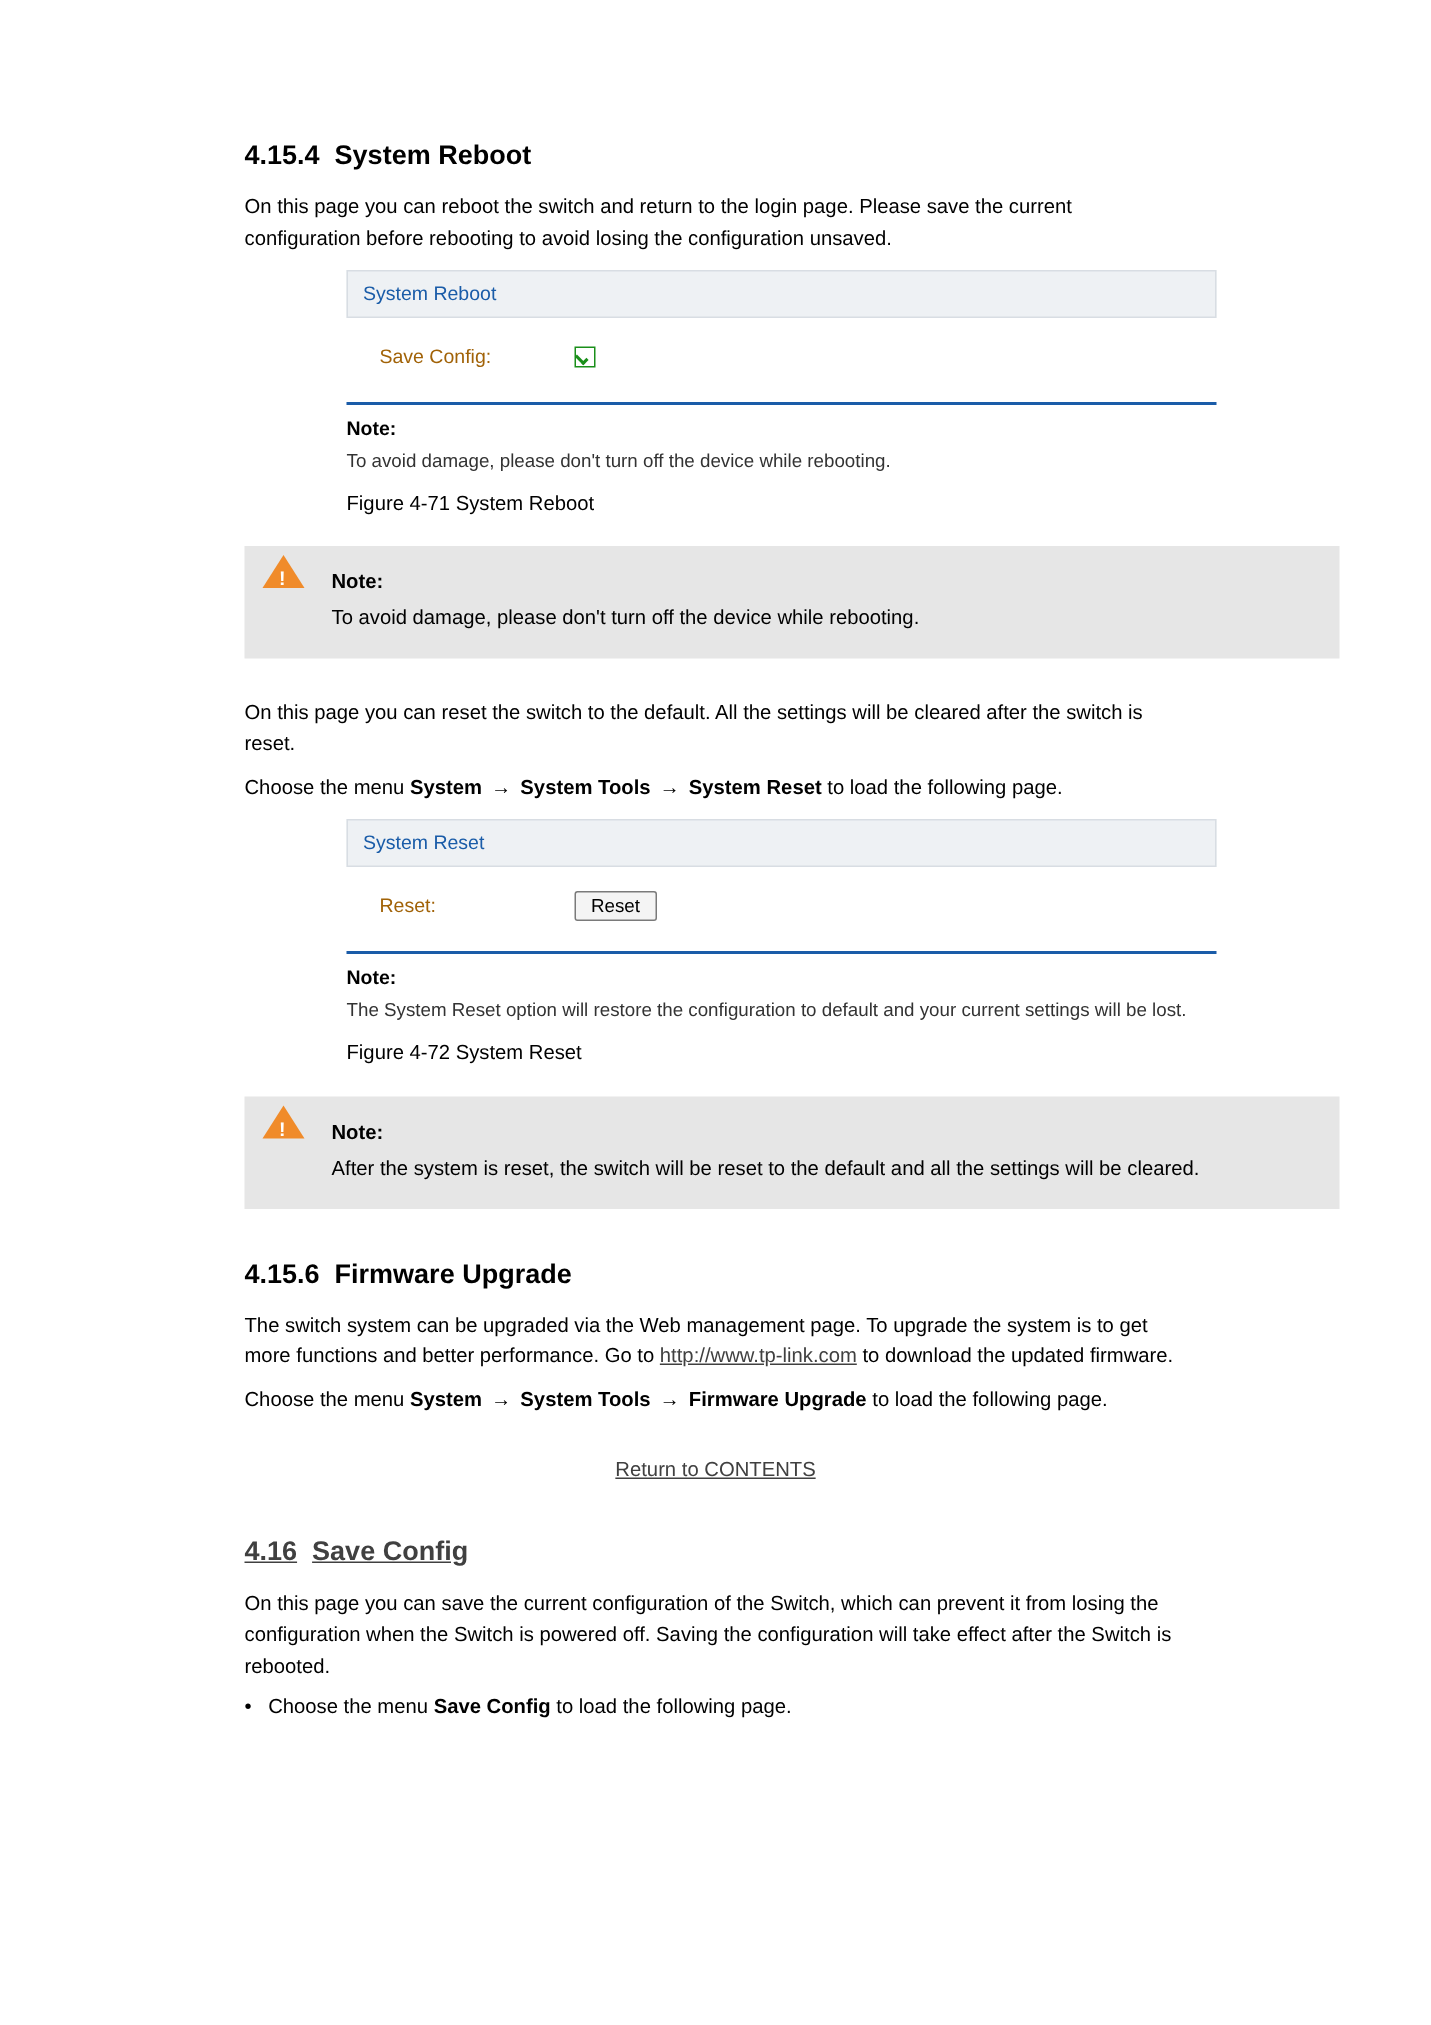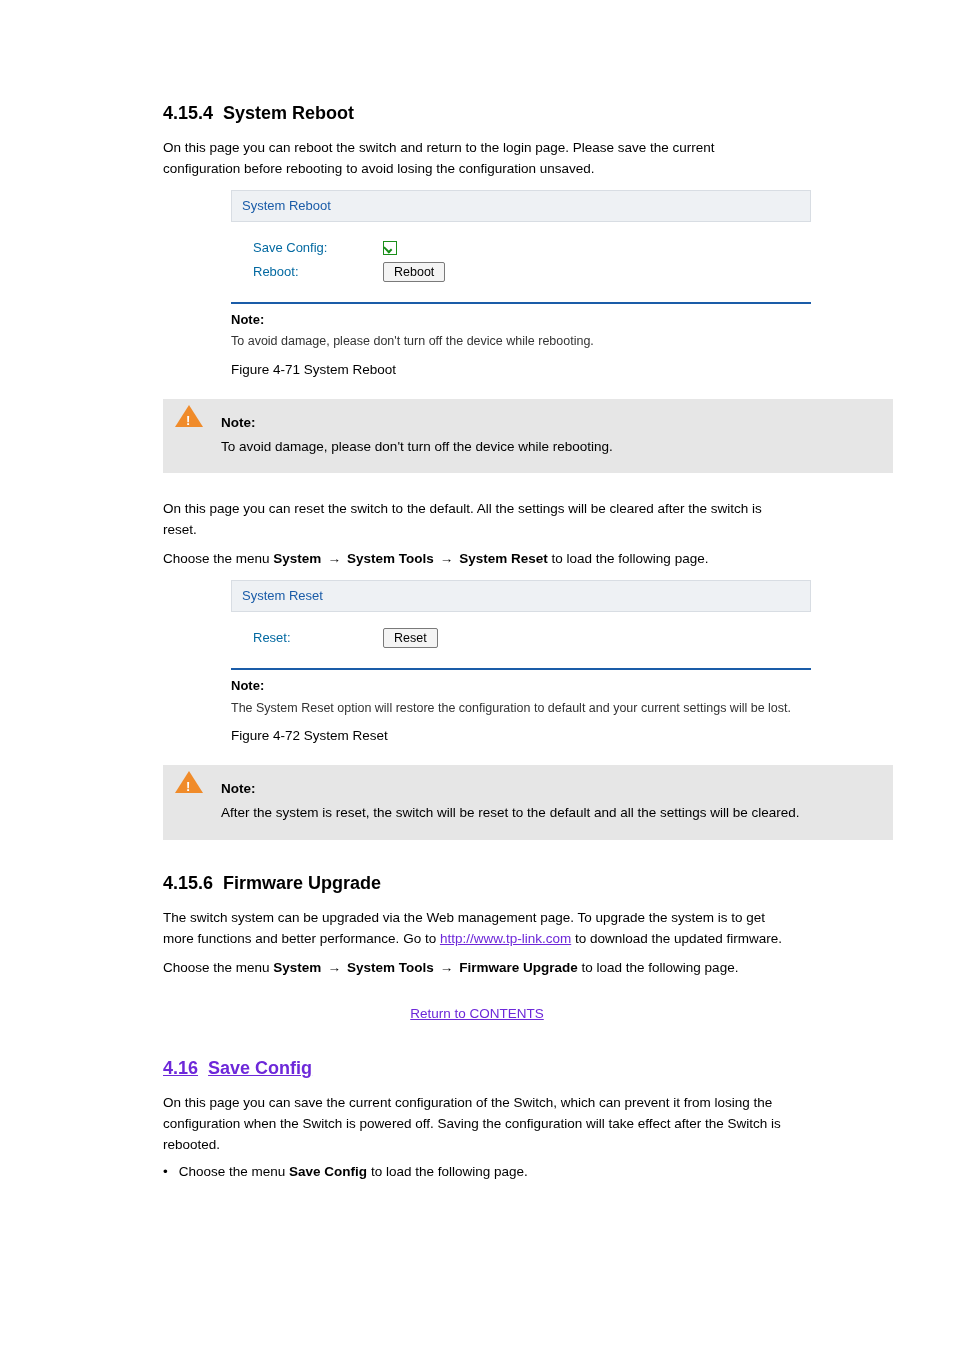--- a/index.html
+++ b/index.html
@@ -7,21 +7,21 @@
     font-family: Arial, Helvetica, sans-serif;
     font-size: 13.5px;
     line-height: 1.55;
     color: #000;
     margin: 0;
     padding: 0;
     background: #fff;
   }
   .page {
     width: 852px;
-    margin: 10px auto;
+    margin: 0 auto;
     padding: 60px 0 40px 0;
   }
   .content {
     padding: 0 112px;
   }
   .bold { font-weight: 700; }
   .arrow { text-align: center; display: inline-block; width: 18px; }
 
   
   .sec-heading { font-size: 18px; font-weight: 700; margin: 30px 0 8px 0; }
@@ -41,21 +41,21 @@
     background: #eef1f4;
     border: 1px solid #d8dde3;
     color: #1a5ca8;
     font-size: 13px;
     padding: 5px 10px;
   }
   .panel-body {
     padding: 12px 0 12px 22px;
   }
   .row { display: flex; align-items: center; margin: 4px 0; }
-  .lbl { width: 130px; color: #0369a1; font-size: 13px; }
+  .lbl { width: 130px; color: #a16207; font-size: 13px; }
   .checkbox {
     width: 14px; height: 14px; border: 1px solid #1a8f1a; display: inline-block;
     position: relative; background: #fff;
   }
   .checkbox:after {
     content: ""; position: absolute; left: 2px; top: 5px;
     width: 3px; height: 6px; border-left: 2px solid #1a8f1a; border-bottom: 2px solid #1a8f1a;
     transform: rotate(-45deg) translate(1px,-2px);
   }
   .btn-small {
@@ -83,21 +83,21 @@
     border-left: 14px solid transparent;
     border-right: 14px solid transparent;
     border-bottom: 22px solid #f08b2a;
   }
   .callout .tri:after {
     content: "!"; position: absolute; left: -3px; top: 6px;
     color: #fff; font-weight: 700; font-size: 13px;
   }
   .callout-title { font-weight: 700; margin-bottom: 3px; }
 
-  .link { color: #6d28d9; text-decoration: underline; }
+  .link { color: #404040; text-decoration: underline; }
 
   .bullet-para { margin: 6px 0 4px 0; }
   .bullet-icon { display: inline-block; width: 12px; }
   .spacer-md { height: 16px; }
 </style>
 </head>
 <body>
 
 <div class="page">
   <div class="content">
@@ -109,24 +109,20 @@
     <p>On this page you can reboot the switch and return to the login page. Please save the current configuration before rebooting to avoid losing the configuration unsaved.</p>
 
     <div class="figwrap">
       <div class="panel">
         <div class="panel-header">System Reboot</div>
         <div class="panel-body">
           <div class="row">
             <div class="lbl">Save Config:</div>
             <span class="checkbox"></span>
           </div>
-          <div class="row">
-            <div class="lbl">Reboot:</div>
-            <button class="btn-small">Reboot</button>
-          </div>
         </div>
         <hr class="rule">
         <div class="note-block">
           <div class="note-title">Note:</div>
           <div class="note-text">To avoid damage, please don't turn off the device while rebooting.</div>
         </div>
       </div>
     </div>
     <div class="fig-caption">Figure 4-71 System Reboot</div>
 

